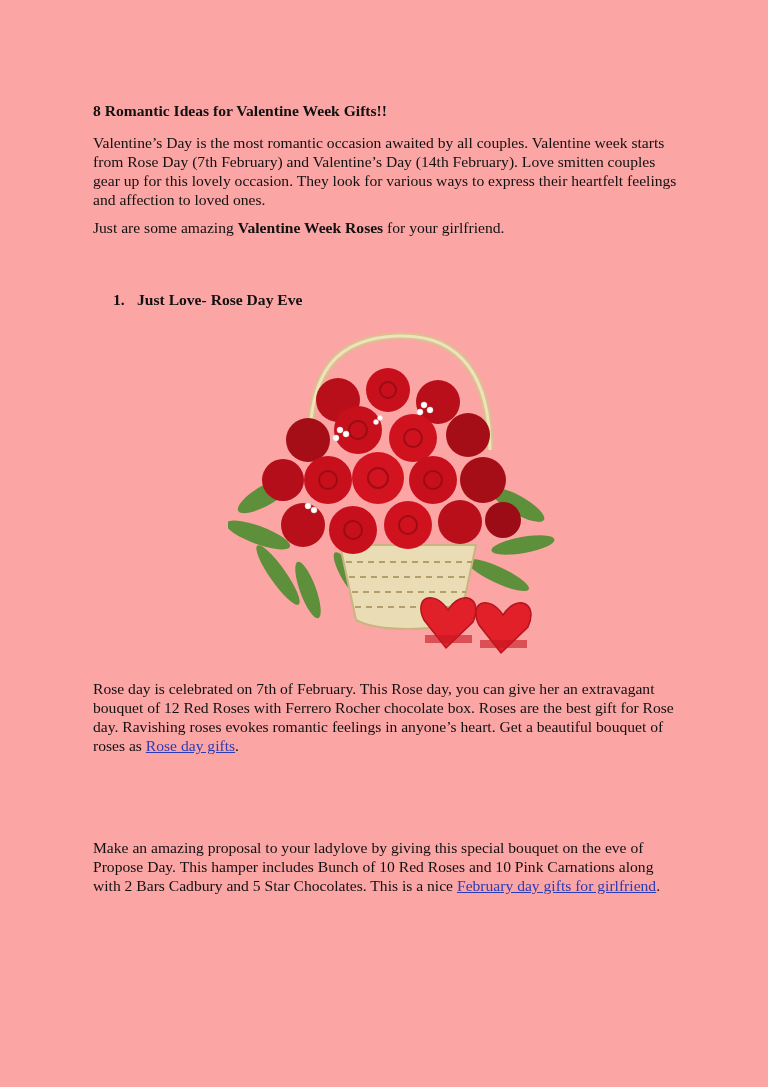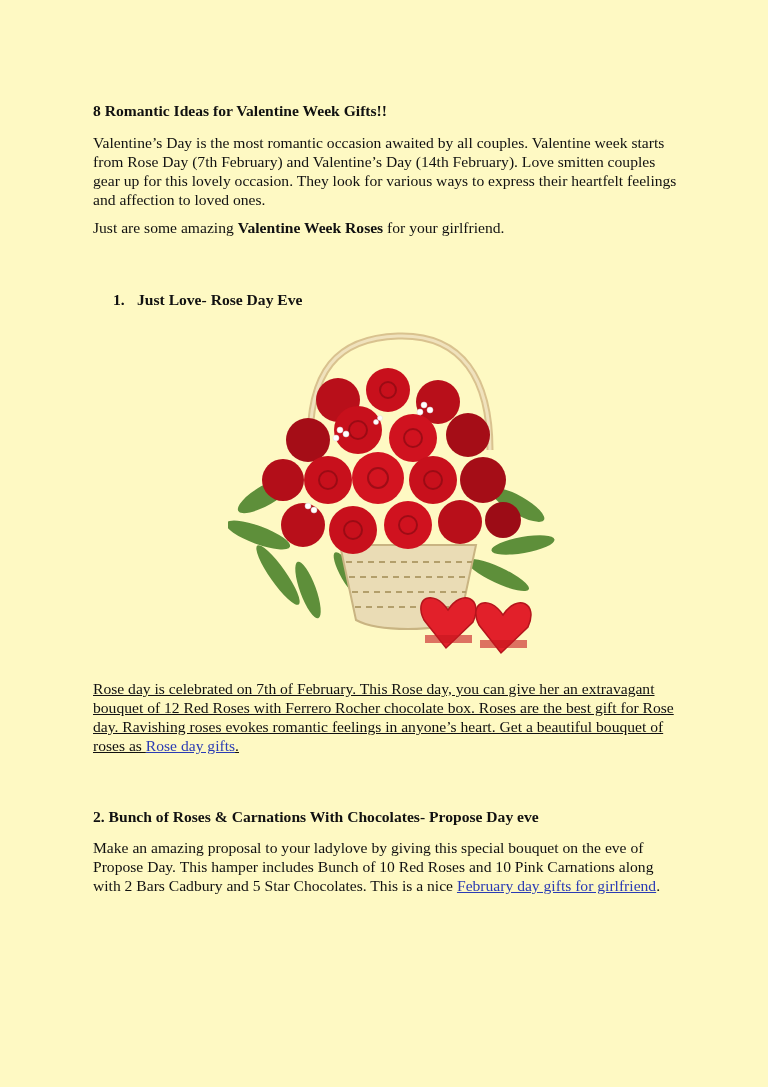--- a/index.html
+++ b/index.html
@@ -16,21 +16,21 @@
       color: #111111;
       font-size: 15.6px;
       line-height: 19px;
     }
     .page {
       position: absolute;
       left: 0;
       top: 0;
       width: 768px;
       height: 1087px;
-      background: #fef9c3;
+      background: #fca5a5;
     }
     .block {
       position: absolute;
       left: 93px;
       width: 590px;
       margin: 0;
     }
     .title {
       top: 101px;
       font-weight: bold;
@@ -45,21 +45,20 @@
       top: 290px;
       font-weight: bold;
       margin-left: 20px;
     }
     .h1 .num {
       display: inline-block;
       width: 24px;
     }
     .p1 {
       top: 679px;
-      text-decoration: underline;
     }
     .h2 {
       top: 807px;
       font-weight: bold;
     }
     .p2 {
       top: 838px;
     }
     b { font-weight: bold; }
     a.link {
@@ -162,17 +161,16 @@
         <path d="M220 280 C 205 258, 185 268, 196 290 L 218 318 L 245 292 C 256 268, 234 258, 220 280 Z" fill="#e2202a" stroke="#b5141c" stroke-width="1.5"></path>
         <path d="M275 285 C 260 263, 240 273, 251 295 L 273 323 L 300 297 C 311 273, 289 263, 275 285 Z" fill="#e2202a" stroke="#b5141c" stroke-width="1.5"></path>
         <rect x="197" y="305" width="47" height="8" fill="#c71820" opacity="0.6"></rect>
         <rect x="252" y="310" width="47" height="8" fill="#c71820" opacity="0.6"></rect>
       </g>
     </svg>
   </div>
 
   <p class="block p1"><span>Rose day is celebrated on 7th of February. This Rose day, you can give her an extravagant bouquet of 12 Red Roses with Ferrero Rocher chocolate box. Roses are the best gift for Rose day. Ravishing roses evokes romantic feelings in anyone’s heart. Get a beautiful bouquet of roses as </span><a class="link">Rose day gifts</a><span>.</span></p>
 
-  <p class="block h2"><span>2.</span> <span>Bunch of Roses &amp; Carnations With Chocolates- Propose Day eve</span></p>
 
   <p class="block p2"><span>Make an amazing proposal to your ladylove by giving this special bouquet on the eve of Propose Day. This hamper includes Bunch of 10 Red Roses and 10 Pink Carnations along with 2 Bars Cadbury and 5 Star Chocolates. This is a nice </span><a class="link">February day gifts for girlfriend</a><span>.</span></p>
 
 </div>
 
 </body></html>

